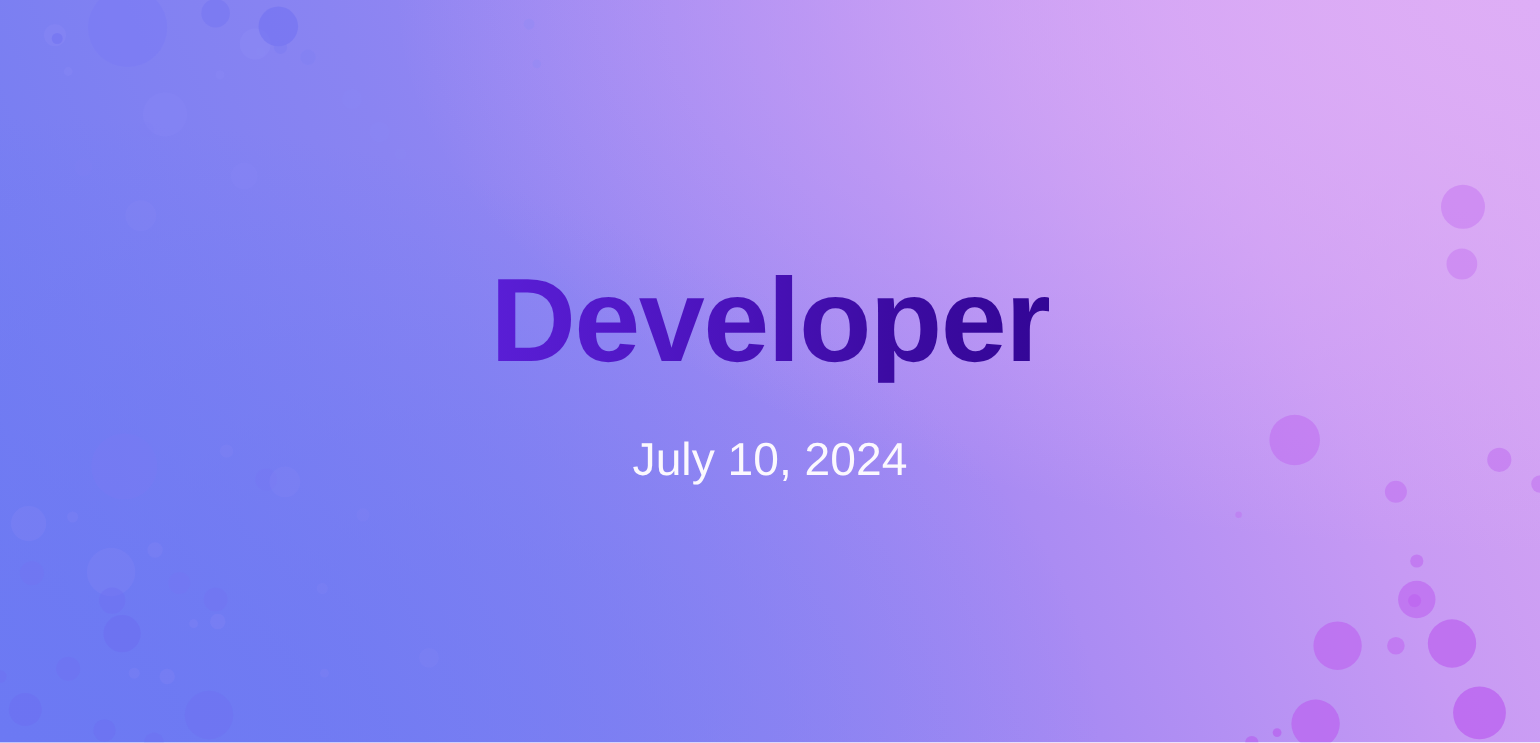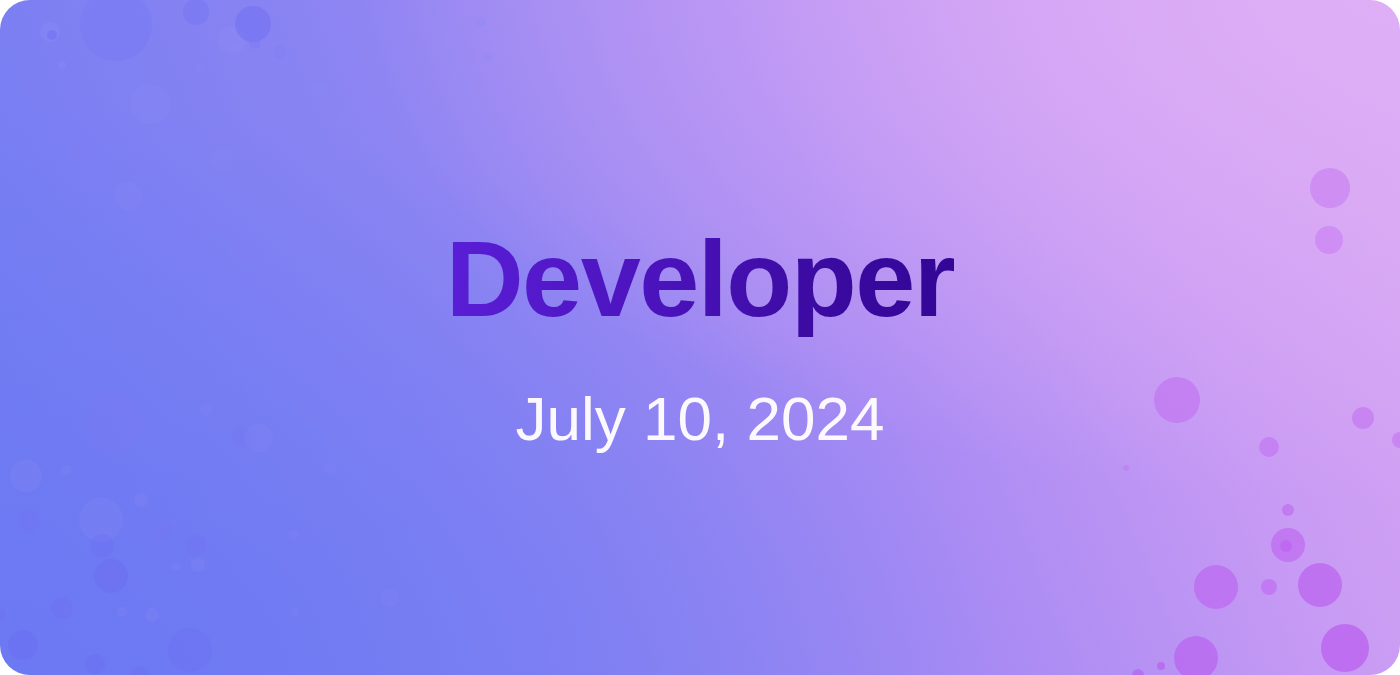--- a/index.html
+++ b/index.html
@@ -12,21 +12,20 @@
     position: relative;
     width: 1400px;
     height: 675px;
     overflow: hidden;
     font-family: "Liberation Sans", sans-serif;
     
     background:
       radial-gradient(120% 120% at 100% 0%, #DEAEF6 0%, rgba(222,174,246,0) 62%),
       radial-gradient(110% 130% at 0% 100%, #6C79F3 0%, rgba(108,121,243,0) 65%),
       linear-gradient(68deg, #6E7BF2 0%, #8A84F2 34%, #A98BF3 60%, #C79AF4 80%, #D9A8F2 100%);
-    border-radius: 30px;
   }
 
   
   .bubbles {
     position: absolute;
     inset: 0;
     pointer-events: none;
   }
   .bubble {
     position: absolute;
@@ -56,21 +55,21 @@
     background-clip: text;
     color: transparent;
     -webkit-text-fill-color: transparent;
   }
   .title-line { display: block; white-space: nowrap; }
 
   .subtitle {
     margin: 0;
     margin-top: 46px;
     text-align: center;
-    font-size: 62px;
+    font-size: 42px;
     font-weight: normal;
     letter-spacing: 0px;
     color: #FBF8FE;
   }
 </style>
 </head>
 <body>
 
 <div id="banner">
 

